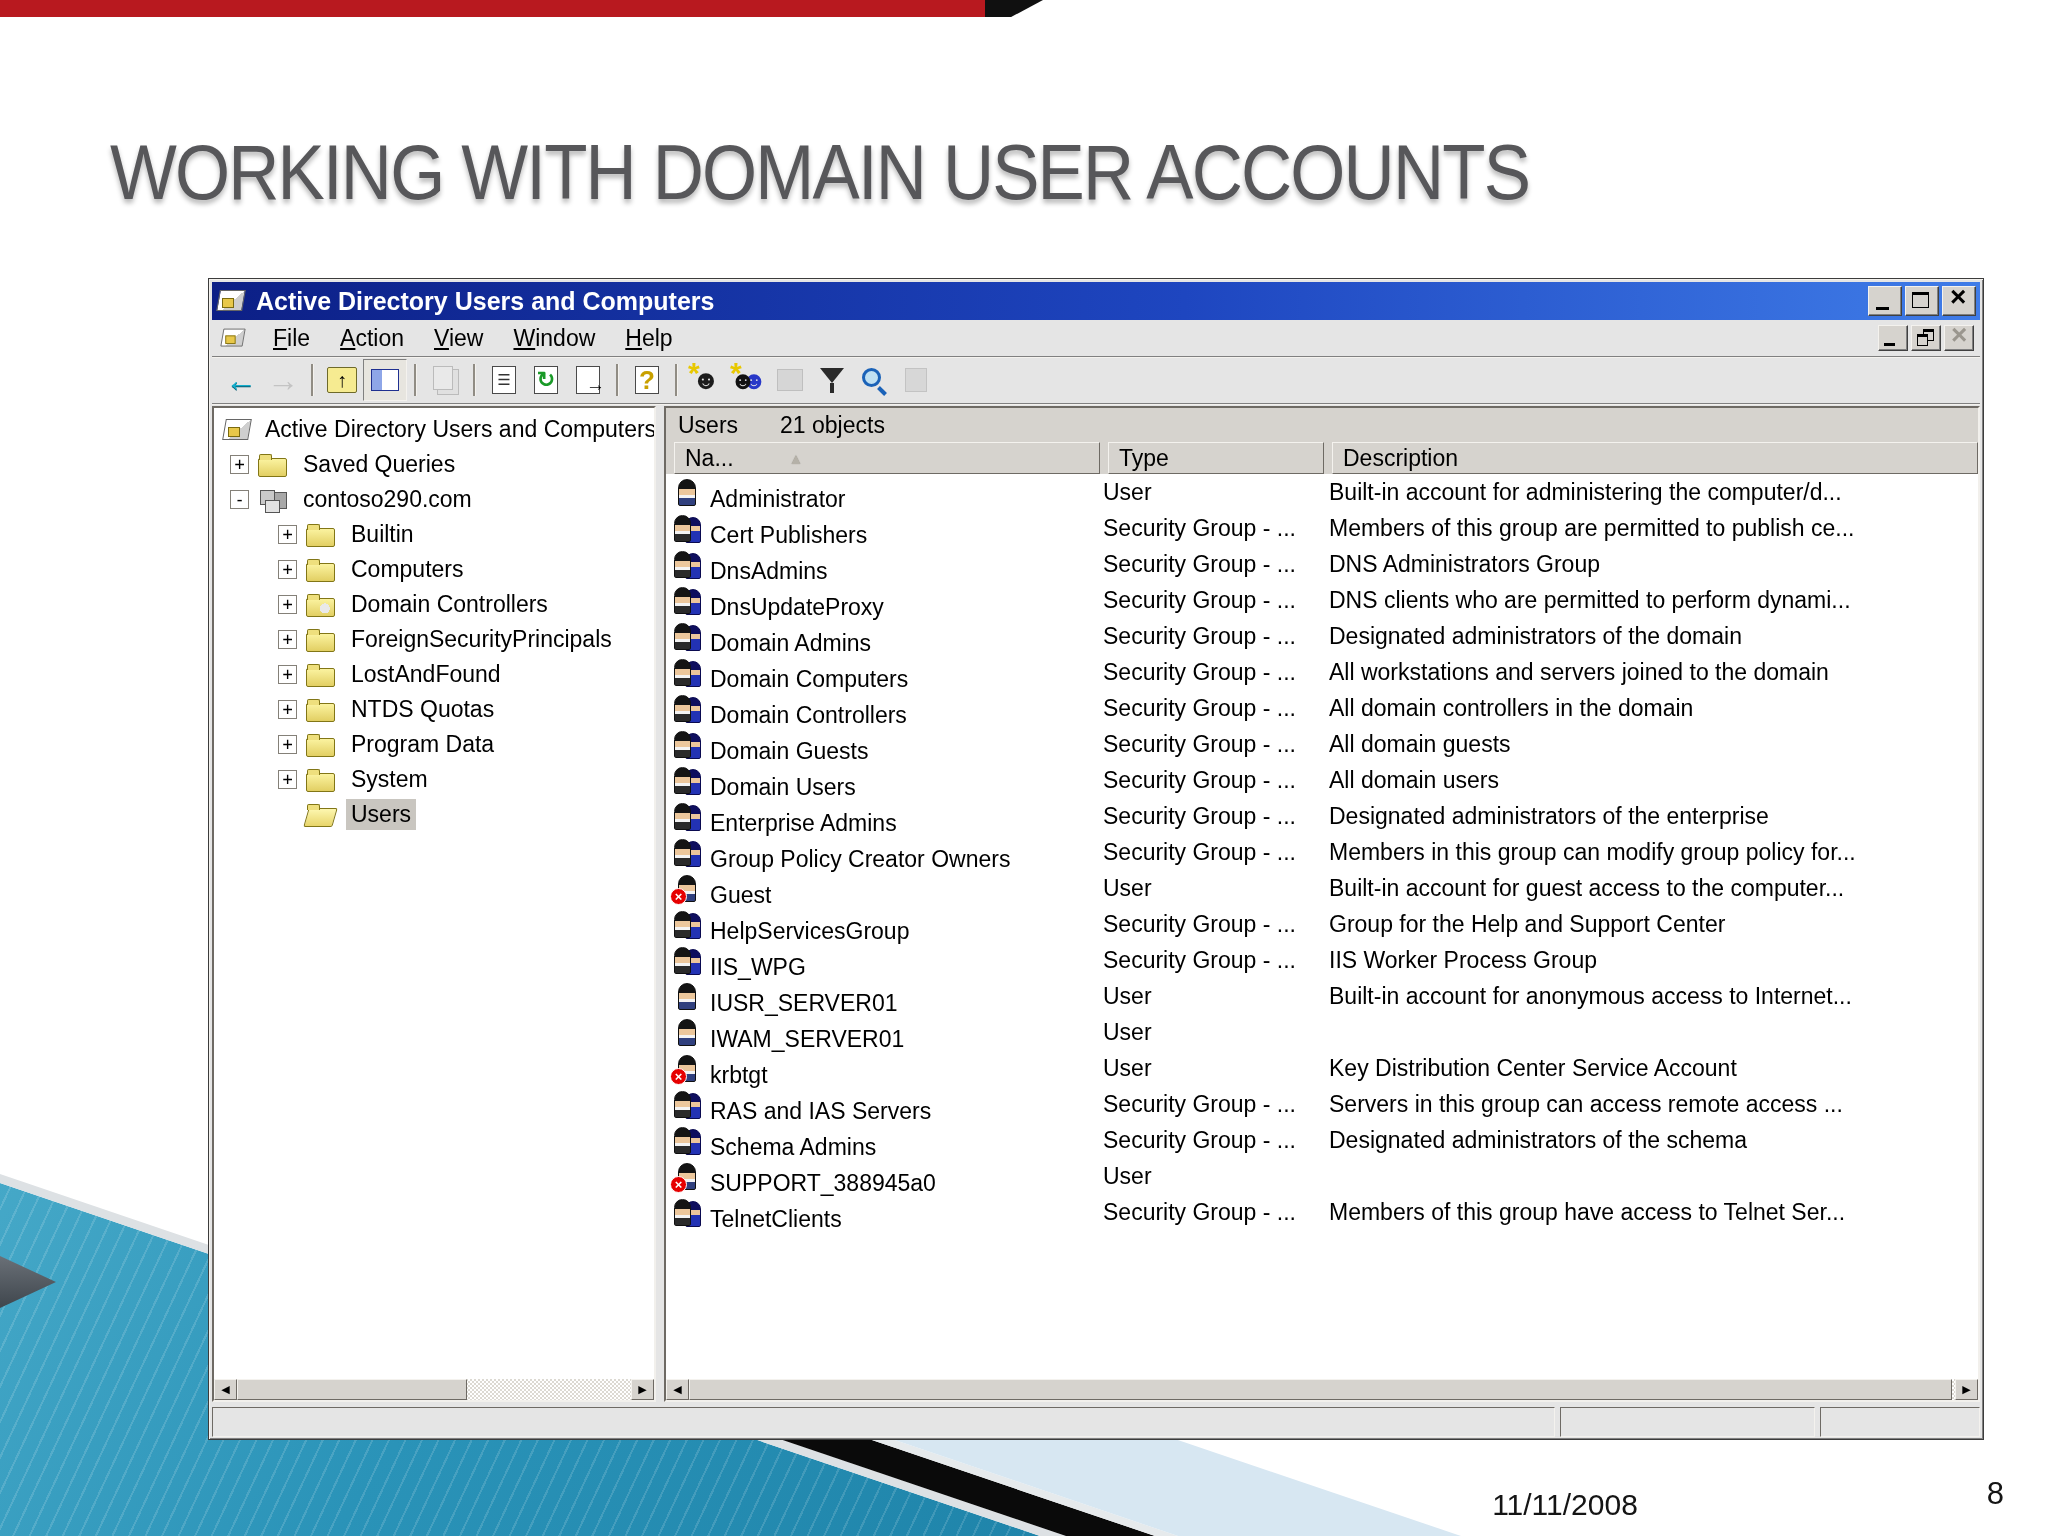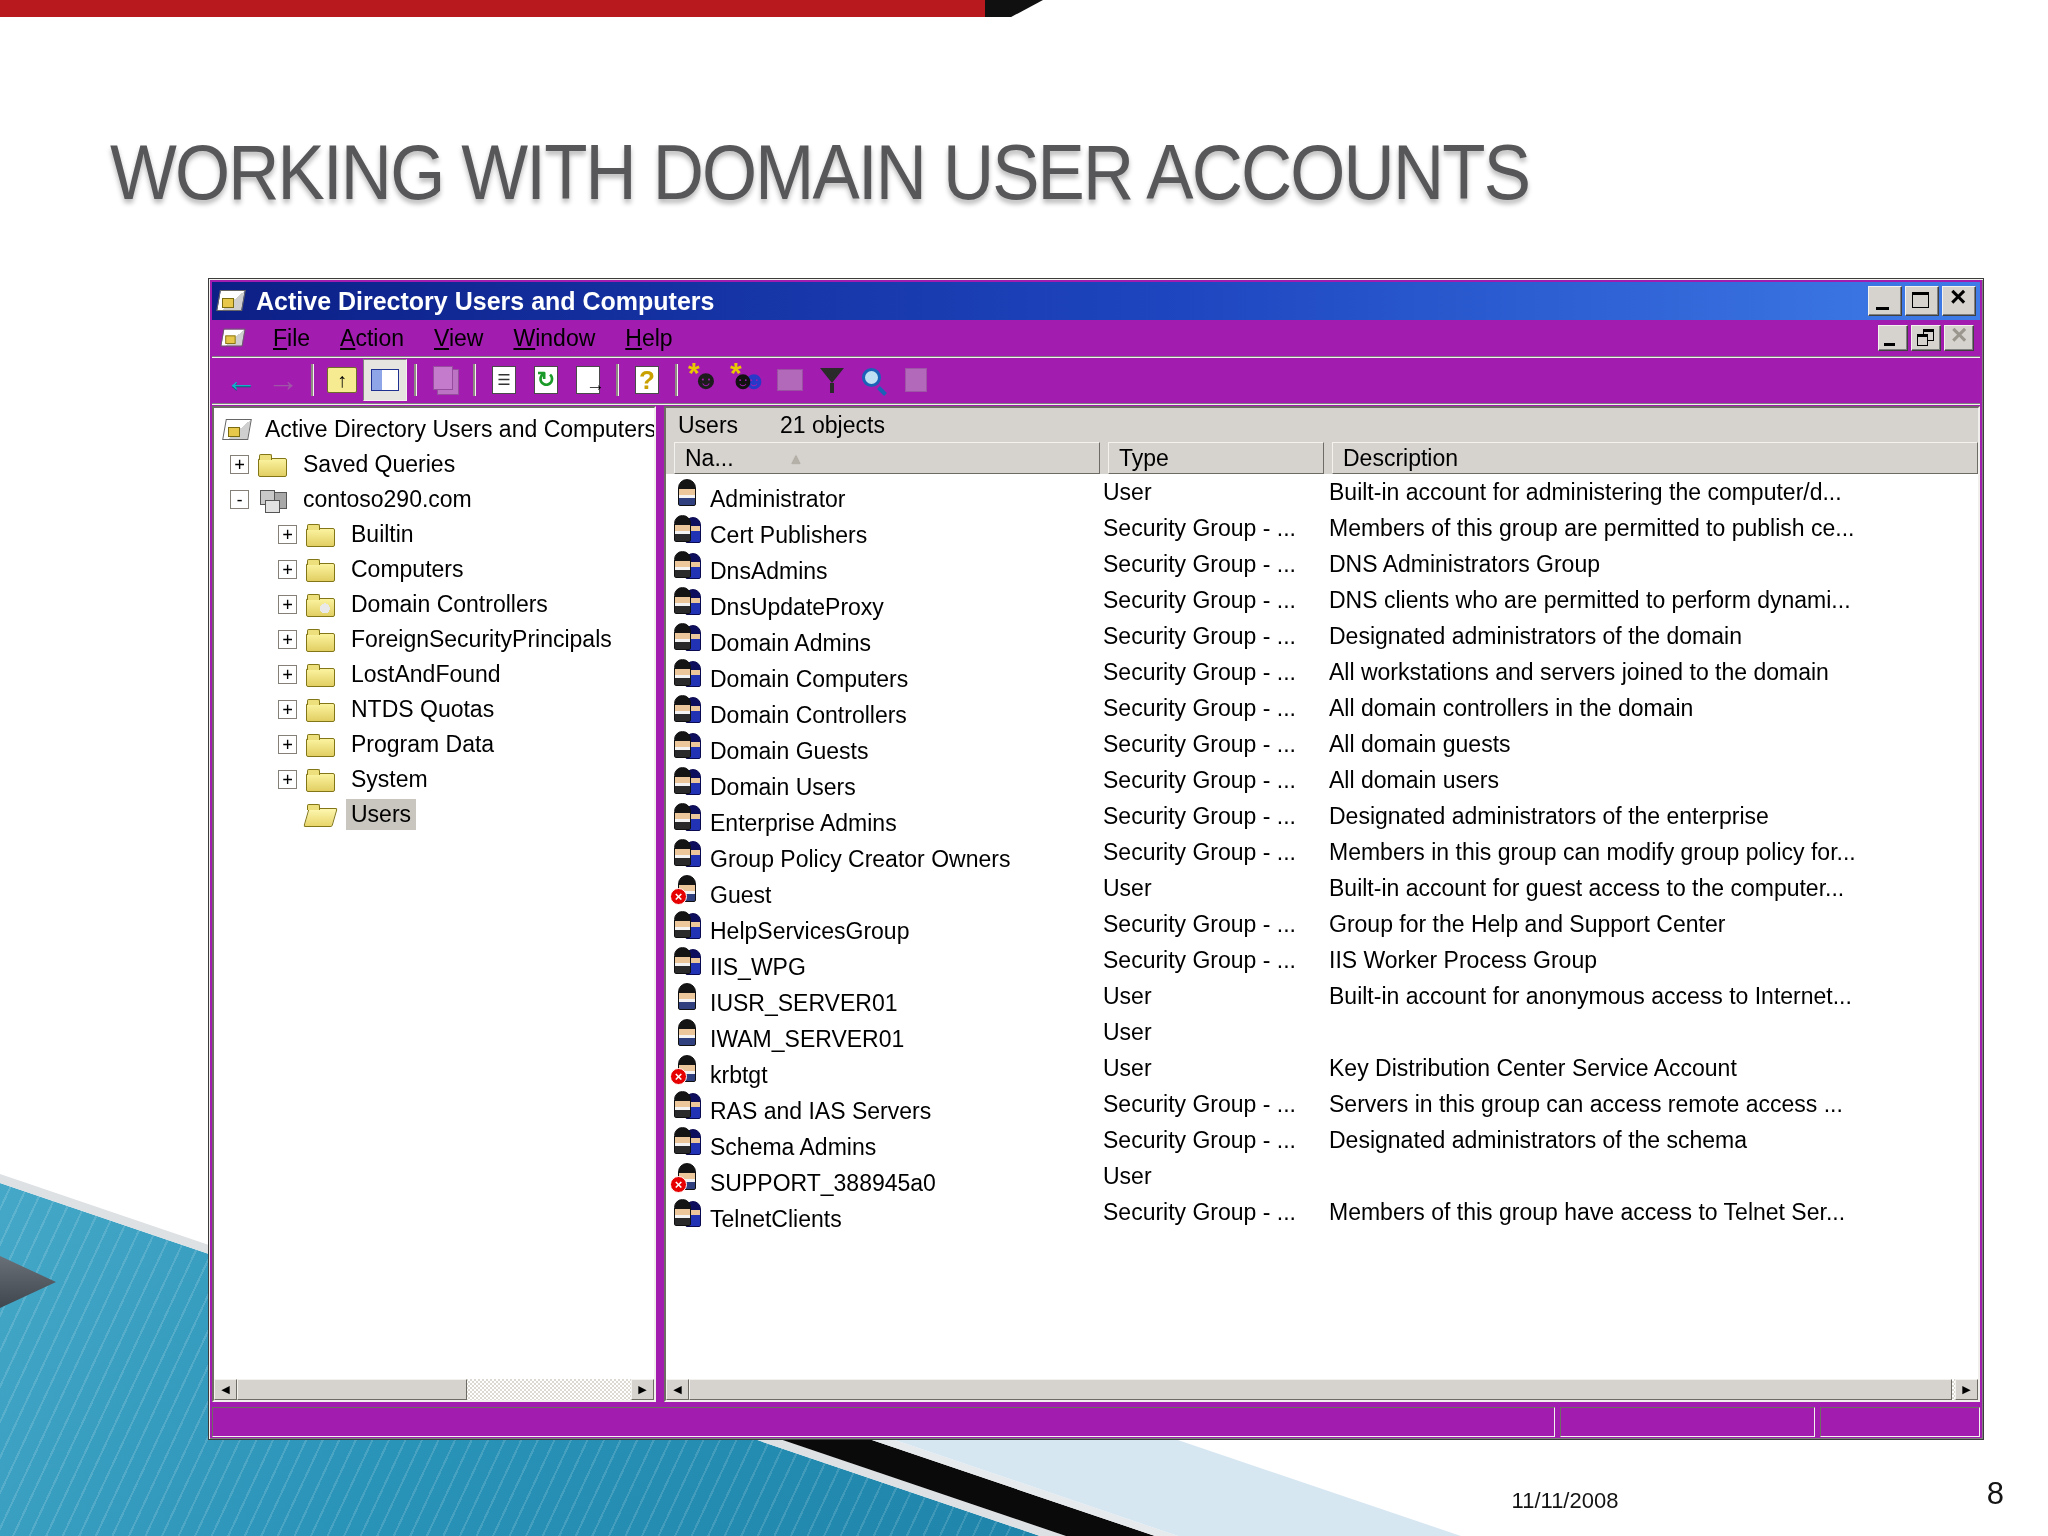--- a/index.html
+++ b/index.html
@@ -18,26 +18,26 @@
   .d-black{clip-path:polygon(208px 1215px,1155px 1536px,1066px 1536px,208px 1245px);background:#0a0a0a;}
   .d-silver2{clip-path:polygon(208px 1207px,1178px 1536px,1155px 1536px,208px 1215px);background:#e6eaec;}
   .d-blue{clip-path:polygon(208px 1111px,1461px 1536px,1178px 1536px,208px 1207px);background:#d7e7f2;}
   .deco-arrow{position:absolute;left:0;top:1256px;width:56px;height:52px;z-index:1;
        background:linear-gradient(180deg,#6a7077,#3f464d);clip-path:polygon(0 0,100% 50%,0 100%);}
 
   .slide-title{position:absolute;left:110px;top:128px;margin:0;z-index:1;
        font-size:77px;font-weight:normal;color:#57575a;letter-spacing:-2px;white-space:nowrap;
        transform:scaleX(.92);transform-origin:left top;text-shadow:0 4px 5px rgba(0,0,0,.28);}
   .footer-date{position:absolute;left:1455px;top:1488px;width:220px;text-align:center;
-       font-size:22px;color:#141414;z-index:1;}
+       font-size:30px;color:#141414;z-index:1;}
   .page-num{position:absolute;right:44px;top:1476px;font-size:31px;color:#141414;z-index:1;}
 
   
   .window{position:absolute;left:208px;top:278px;width:1776px;height:1162px;z-index:2;
-       background:#a21caf;border:1px solid #3c3c3c;padding:3px;box-sizing:border-box;
+       background:#e5e5e5;border:1px solid #3c3c3c;padding:3px;box-sizing:border-box;
        box-shadow:inset 1px 1px 0 #f4f2ee,inset -1px -1px 0 #808080;}
   .titlebar{height:38px;display:flex;align-items:center;padding:0 4px;
        background:linear-gradient(90deg,#0c1f86 0%,#1e46c0 55%,#3f7ce8 100%);}
   .titlebar-text{flex:1;margin-left:10px;color:#fff;font-weight:bold;font-size:25px;white-space:nowrap;}
   .winbtn{width:32px;height:28px;margin-left:3px;position:relative;background:#d6d3ce;
        border:1px solid;border-color:#f4f2ee #404040 #404040 #f4f2ee;box-shadow:inset -1px -1px 0 #808080;}
   .winbtn.small{width:28px;height:24px;}
   .g-min::after{content:"";position:absolute;left:7px;bottom:5px;width:13px;height:3px;background:#000;}
   .winbtn.small.g-min::after{left:5px;bottom:4px;width:11px;}
   .g-max::after{content:"";position:absolute;left:6px;top:5px;width:15px;height:12px;

